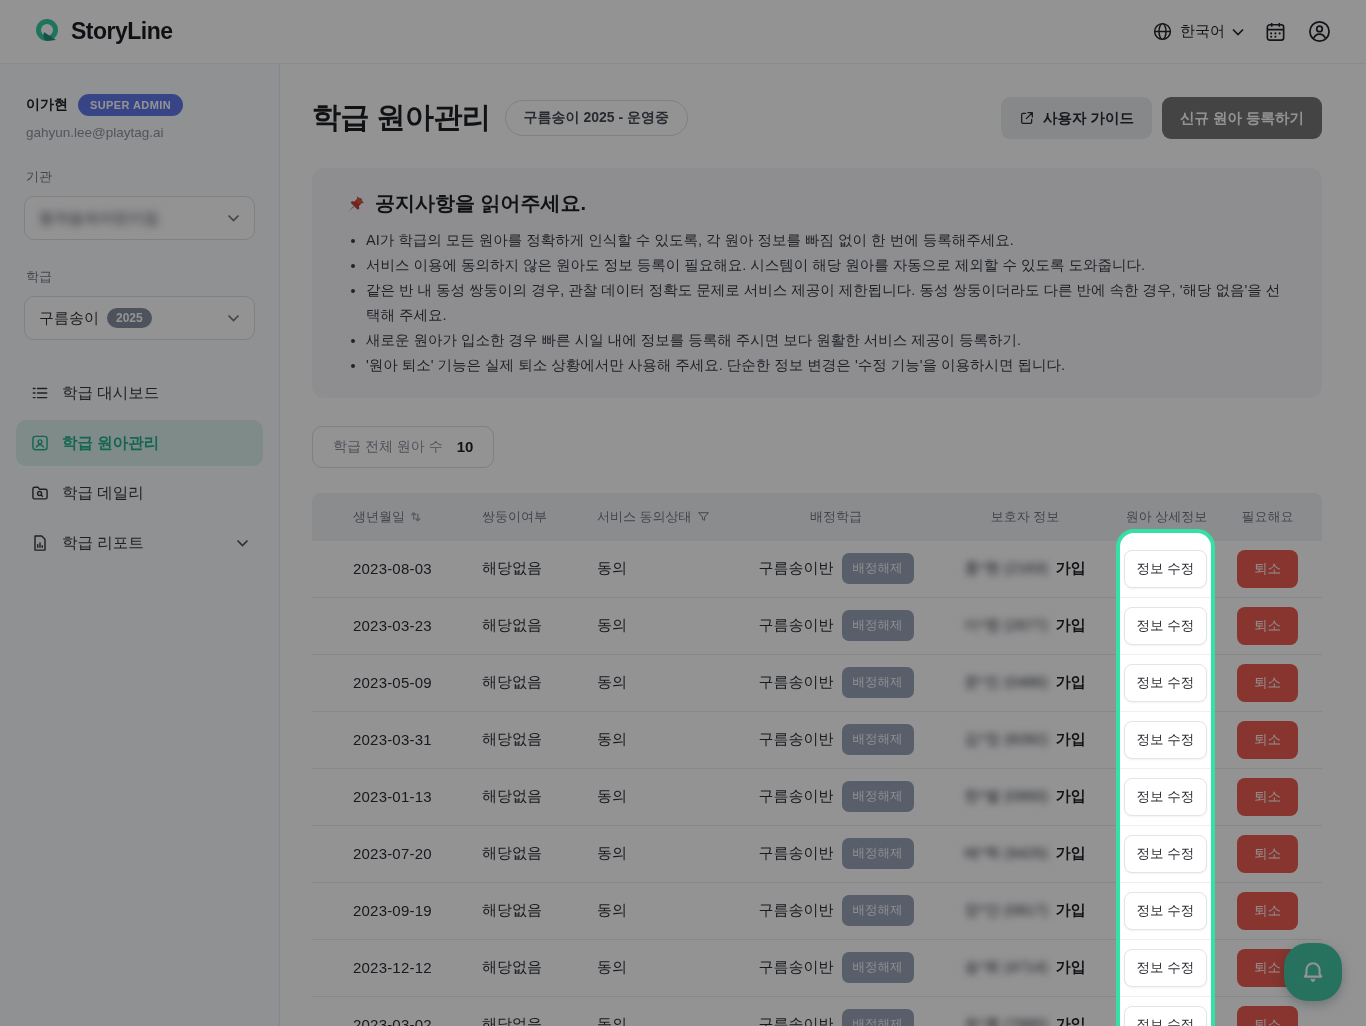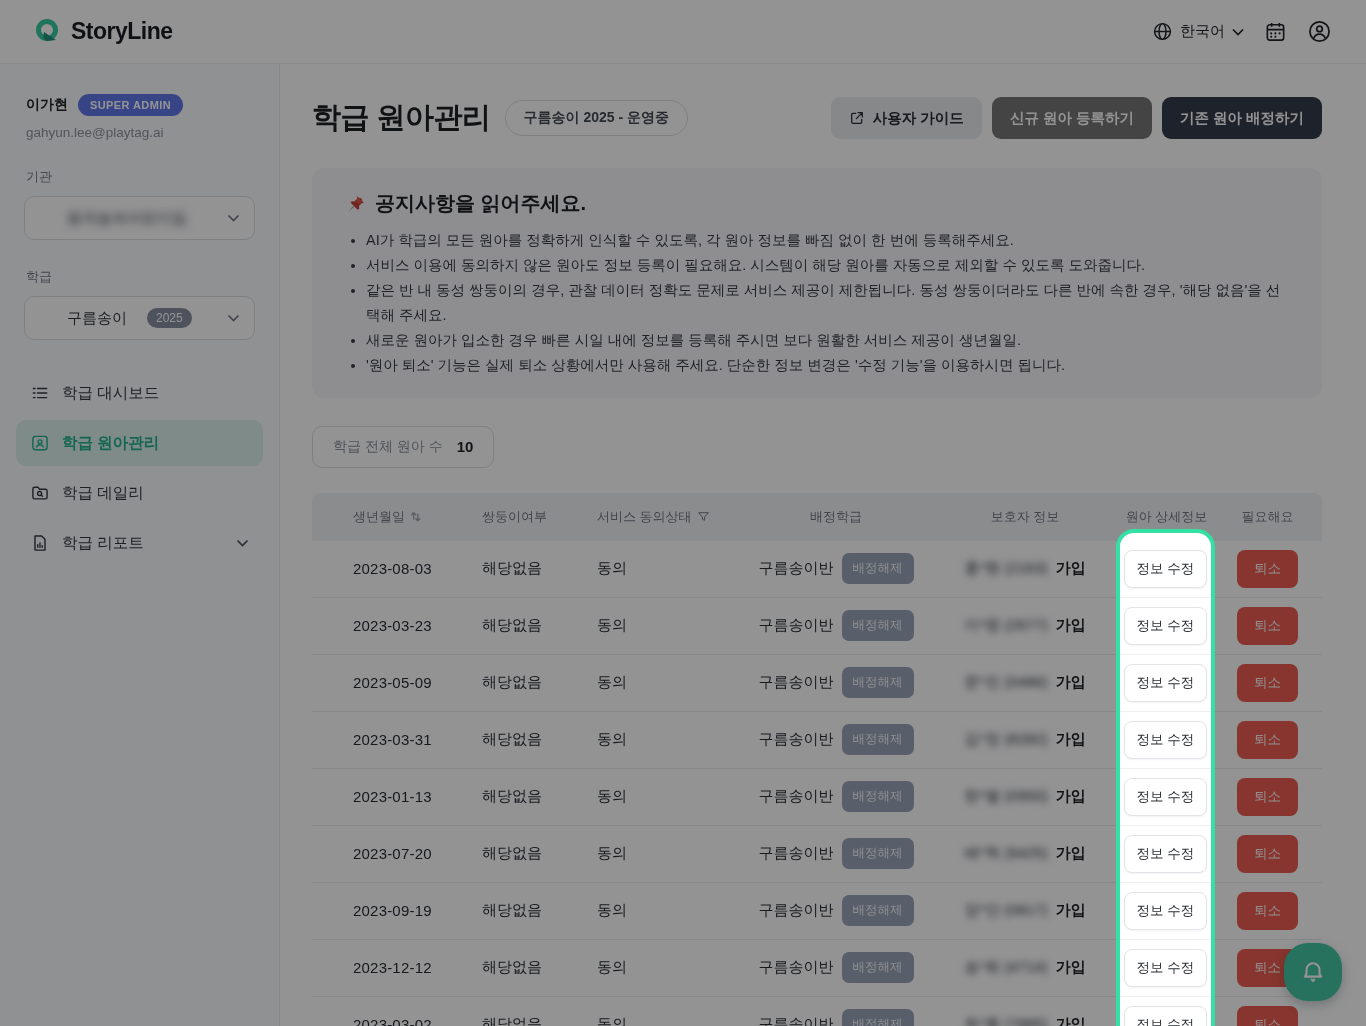--- a/index.html
+++ b/index.html
@@ -37,25 +37,25 @@
     letter-spacing:0.4px; padding:5px 12px; border-radius:999px;
   }
   .user-email { margin-top:9px; font-size:13.5px; color:#8a919b; }
   .field-label { padding:0 26px; margin-top:28px; font-size:13px; color:#70767f; }
   .select {
     margin:10px 24px 0; height:44px; background:#fff;
     border:1px solid #d9dde2; border-radius:10px;
     display:flex; align-items:center; padding:0 14px; cursor:pointer;
     justify-content:space-between;
   }
-  .select-value { font-size:15px; color:#2a2e33; display:flex; align-items:flex-end; gap:20px;margin-left:28px; }
+  .select-value { font-size:15px; color:#2a2e33; display:flex; align-items:flex-end; gap:8px; }
   .blurred { filter:blur(4px); }
   .blurred-sm { filter:blur(3.5px); }
   .year-badge {
-    background:#828c9c; color:#fff; font-size:12px; font-weight:400;
+    background:#828c9c; color:#fff; font-size:12px; font-weight:700;
     padding:3px 9px; border-radius:999px;
   }
   .menu { margin-top:30px; padding:0 16px; display:flex; flex-direction:column; gap:4px; }
   .menu-item {
     height:46px; border-radius:10px; display:flex; align-items:center; gap:12px;
     padding:0 14px; font-size:15.5px; color:#2f3338; cursor:pointer;
   }
   .menu-item.active { background:#dcf1ea; color:#1fae8a; font-weight:700; }
   .menu-item .mi-chevron { margin-left:auto; }
 
@@ -280,40 +280,39 @@
       <button class="btn btn-guide">
         <span>
           <svg width="16" height="16" viewBox="0 0 24 24" fill="none" stroke="#23272b" stroke-width="1.9" stroke-linecap="round" stroke-linejoin="round">
             <path d="M10 5H6a2 2 0 0 0-2 2v11a2 2 0 0 0 2 2h11a2 2 0 0 0 2-2v-4"></path>
             <path d="M13.5 4h6.5v6.5M19.5 4.5L11 13"></path>
           </svg>
         </span>
         <span>사용자 가이드</span>
       </button>
       <button class="btn btn-register">신규 원아 등록하기</button>
-      <button class="btn btn-assign">기존 원아 배정하기</button>
     </div>
   </div>
 
   <div class="notice">
     <div class="notice-title">
       <span>
         <svg width="20" height="20" viewBox="0 0 24 24">
           <path d="M3.2 20.8l5.6-6.4 1.2 1.2z" fill="#9aa0a8"></path>
           <path d="M13.6 2.6l7.8 7.8-2.6.7-3.2 3.2.3 3.4-1.9 1.2-4.2-4.2-4.2-4.2 1.2-1.9 3.4.3 3.2-3.2z" fill="#c23a2b"></path>
           <circle cx="16" cy="8" r="3.4" fill="#d9503f"></circle>
         </svg>
       </span>
       <span>공지사항을 읽어주세요.</span>
     </div>
     <ul class="notice-list">
         <li>AI가 학급의 모든 원아를 정확하게 인식할 수 있도록, 각 원아 정보를 빠짐 없이 한 번에 등록해주세요.</li>
         <li>서비스 이용에 동의하지 않은 원아도 정보 등록이 필요해요. 시스템이 해당 원아를 자동으로 제외할 수 있도록 도와줍니다.</li>
         <li>같은 반 내 동성 쌍둥이의 경우, 관찰 데이터 정확도 문제로 서비스 제공이 제한됩니다. 동성 쌍둥이더라도 다른 반에 속한 경우, '해당 없음'을 선택해 주세요.</li>
-        <li>새로운 원아가 입소한 경우 빠른 시일 내에 정보를 등록해 주시면 보다 원활한 서비스 제공이 생년월일.</li>
+        <li>새로운 원아가 입소한 경우 빠른 시일 내에 정보를 등록해 주시면 보다 원활한 서비스 제공이 등록하기.</li>
         <li>'원아 퇴소' 기능은 실제 퇴소 상황에서만 사용해 주세요. 단순한 정보 변경은 '수정 기능'을 이용하시면 됩니다.</li>
       </ul>
   </div>
 
   <div>
     <div class="count-box">
       <span class="count-label">학급 전체 원아 수</span>
       <span class="count-value">10</span>
     </div>
   </div>

